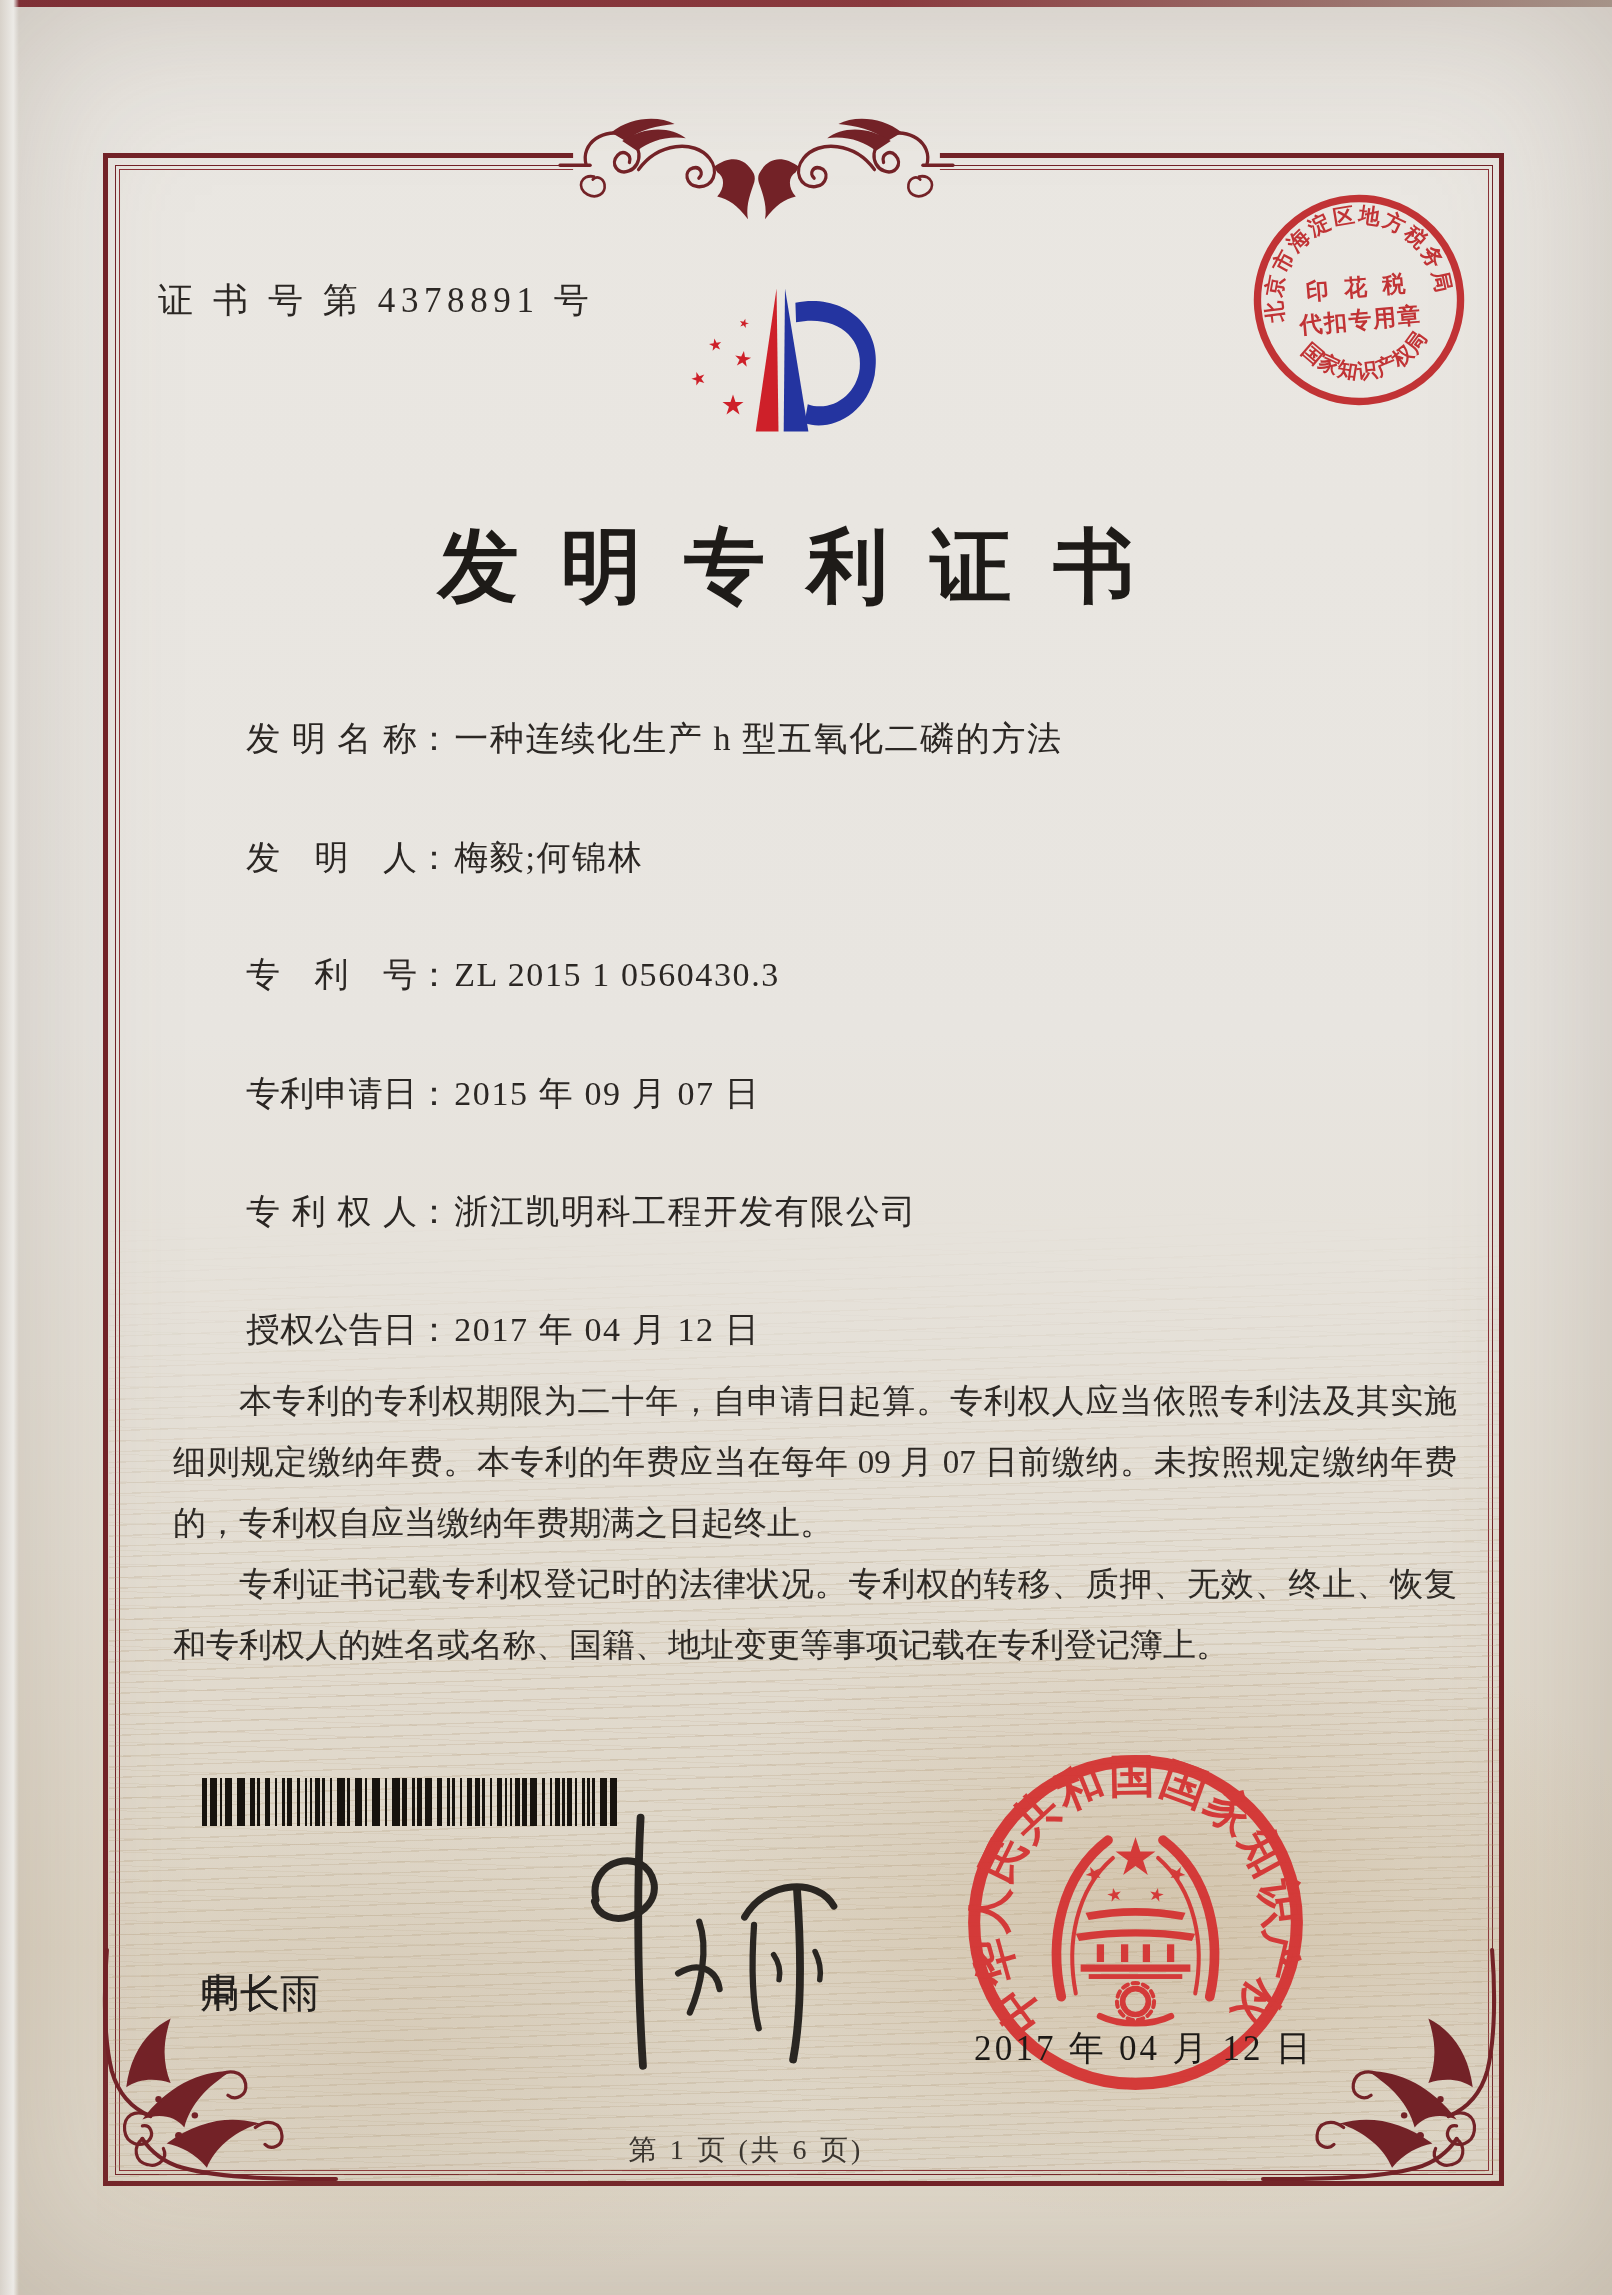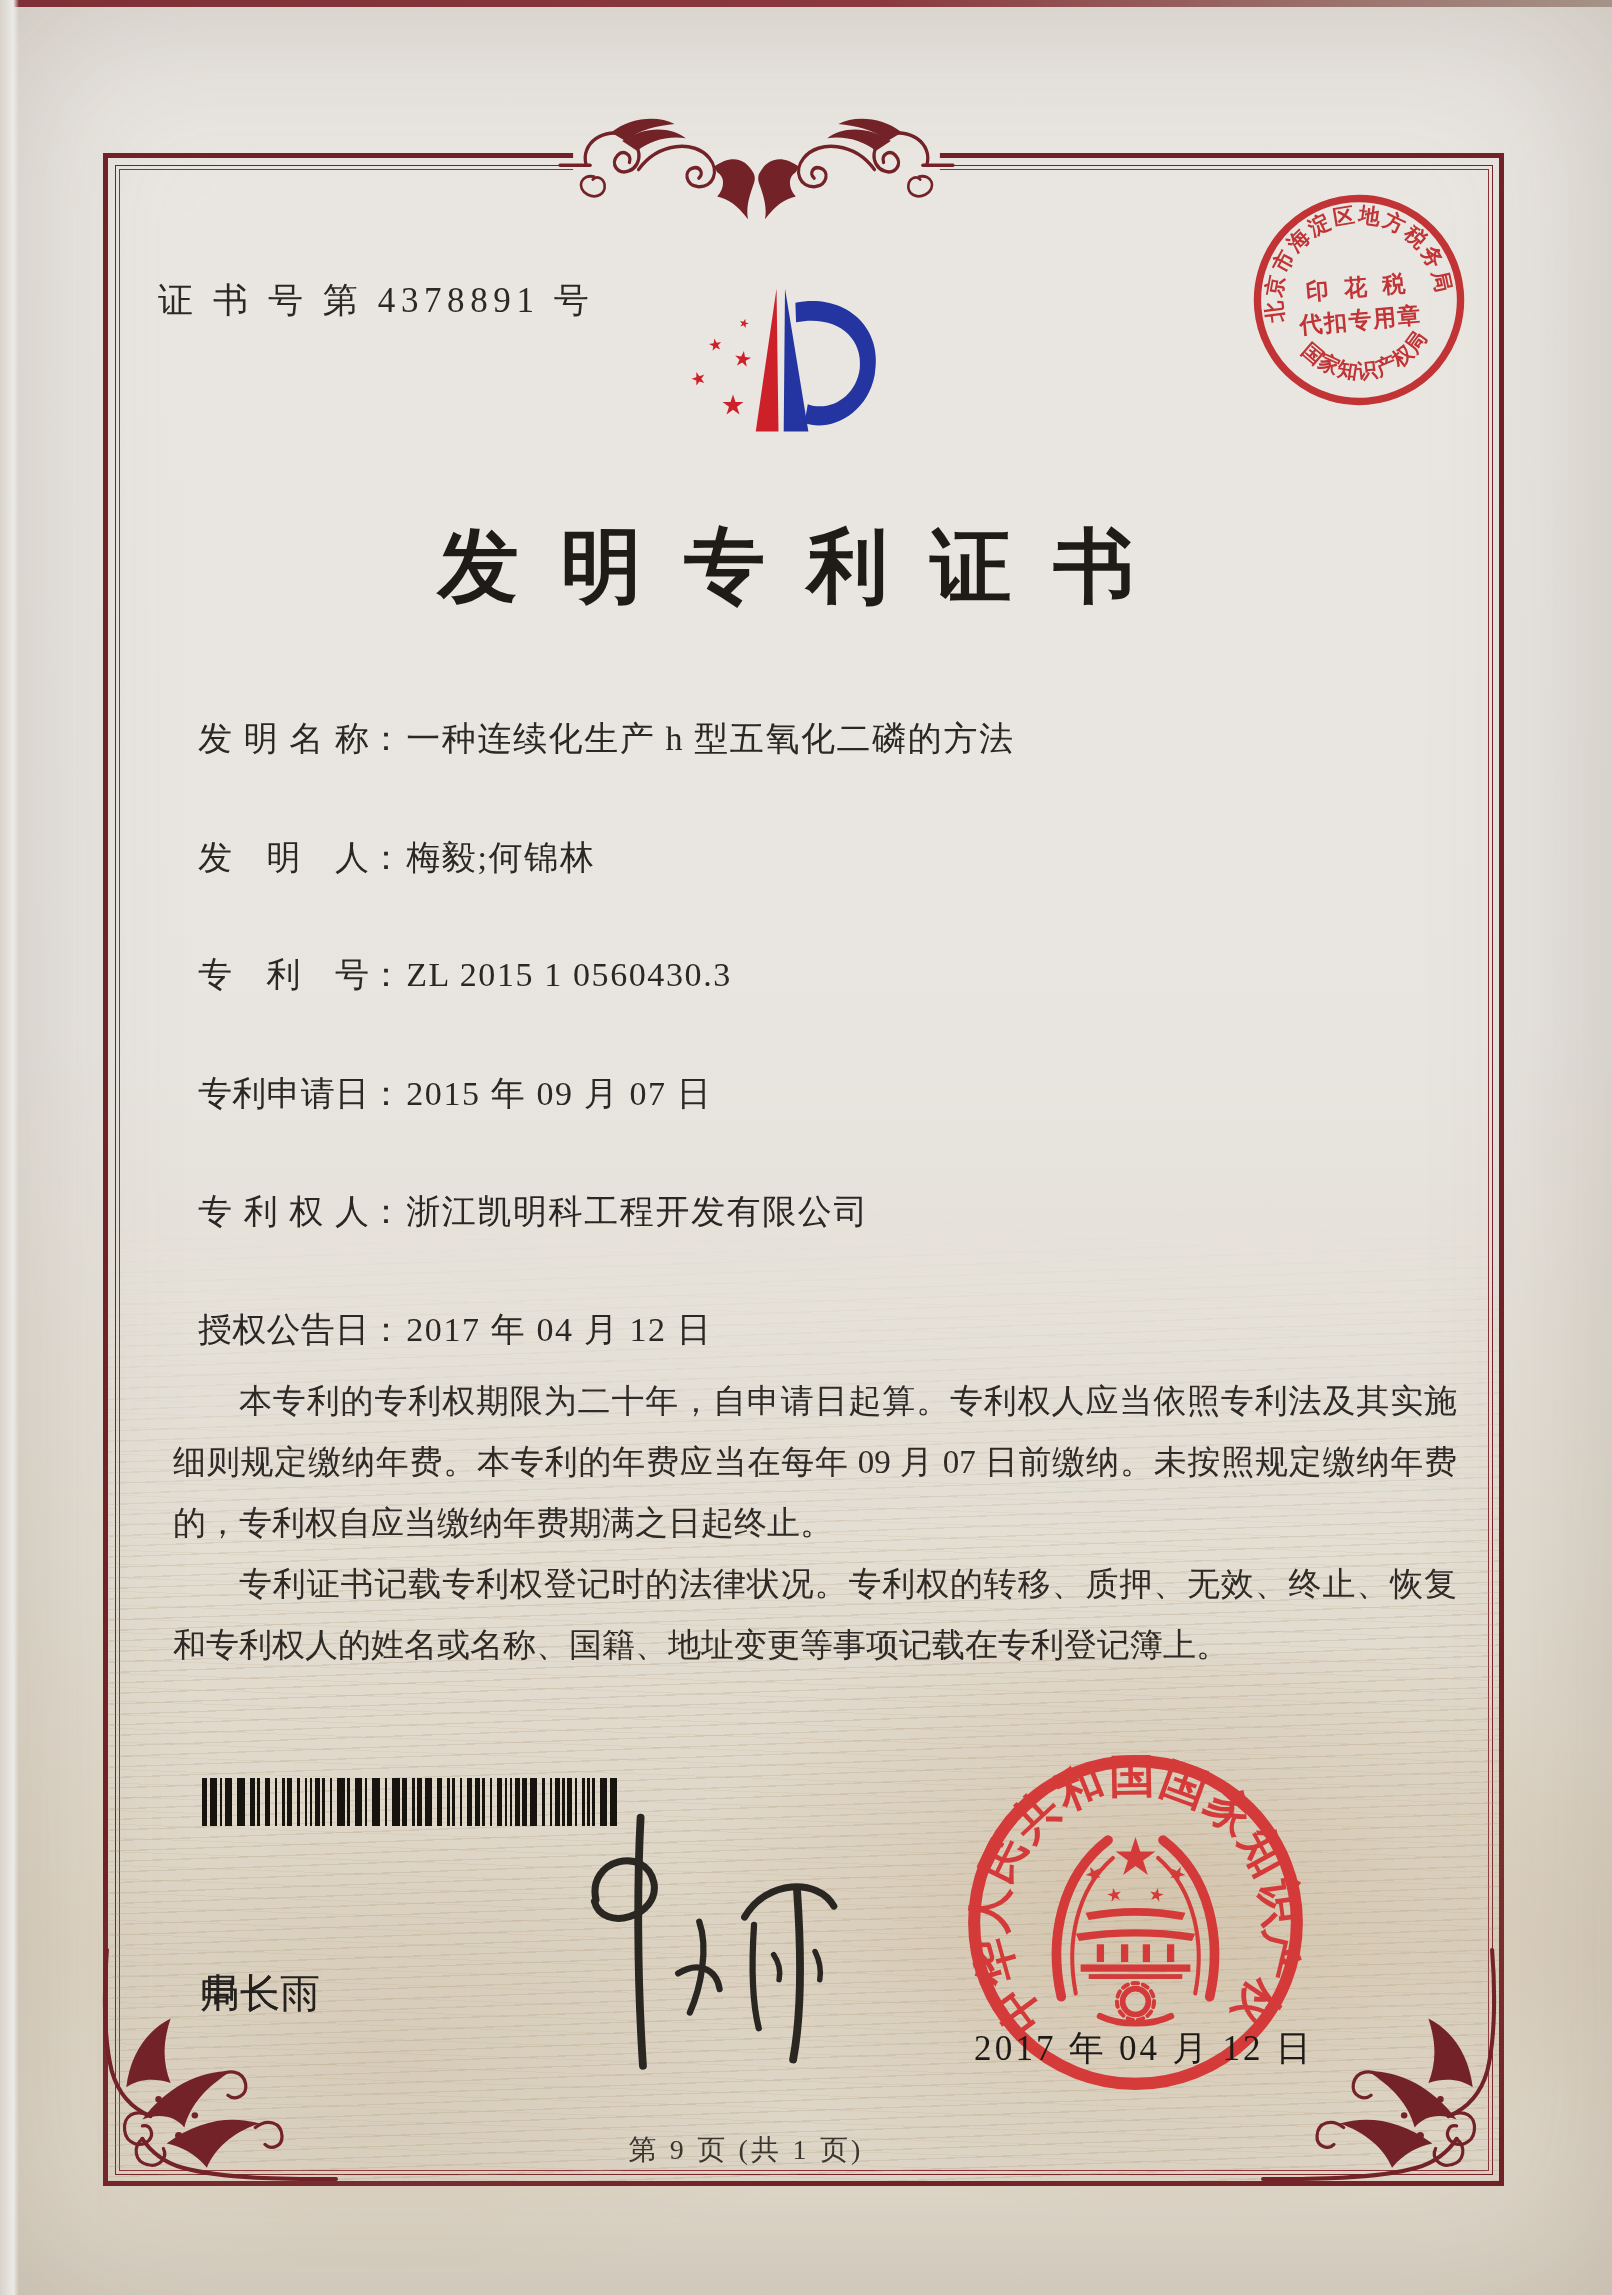--- a/index.html
+++ b/index.html
@@ -33,21 +33,21 @@
   .warm-patch{position:absolute;left:685px;top:1653px;width:927px;height:564px;pointer-events:none;
     background:radial-gradient(ellipse at 52% 45%, rgba(188,160,118,.30), rgba(0,0,0,0) 72%);}
   .warm-patch2{position:absolute;left:97px;top:1814px;width:726px;height:452px;pointer-events:none;
     background:radial-gradient(ellipse at 40% 55%, rgba(180,155,118,.18), rgba(0,0,0,0) 70%);}
 
   .cert-no{position:absolute;left:158px;top:277px;font-size:35px;letter-spacing:5.6px;color:#2c2825;}
   .title{position:absolute;left:0;top:513px;width:1516px;text-align:center;
     font-size:81px;font-weight:bold;letter-spacing:.52em;text-indent:.52em;color:#1e1b18;margin-left:28px;}
 
   .field{position:absolute;left:198px;font-size:34px;color:#2b2724;white-space:nowrap;}
-  .flabel{display:inline-block;width:171px;text-align:justify;text-align-last:justify;vertical-align:top;}
+  .flabel{display:inline-block;width:171px;text-align:justify;text-align-last:justify;vertical-align:top;margin-left:48px;}
   .fcolon{display:inline-block;}
   .fvalue{display:inline-block;margin-left:3.2px;letter-spacing:1.6px;}
 
   .paras{position:absolute;left:173px;top:1371px;width:1284px;font-size:33px;
     line-height:61px;color:#2e2a26;text-align:justify;}
   .paras p{margin:0;text-indent:2em;}
 
   #barcode{position:absolute;left:202px;top:1778px;height:48px;display:flex;align-items:stretch;}
   #barcode i{display:block;height:100%;}
 
@@ -348,15 +348,15 @@
       <path d="M312,312 C328,240 312,162 254,118" stroke-width="12"></path>
       <path d="M294,308 C306,246 294,180 248,140" stroke-width="5"></path>
       <circle cx="220" cy="318" r="16" stroke-width="7"></circle>
       <circle cx="220" cy="318" r="23" stroke-width="5" stroke-dasharray="7 6"></circle>
       <path d="M176,336 C200,348 240,348 264,336" stroke-width="8"></path>
     </g>
   </svg>
   <div class="seal-date">2017 年 04 月 12 日</div>
 
   
-  <div class="footer">第 9 页 (共 1 页)</div>
+  <div class="footer">第 1 页 (共 6 页)</div>
 </div>
 
 
 </body></html>

